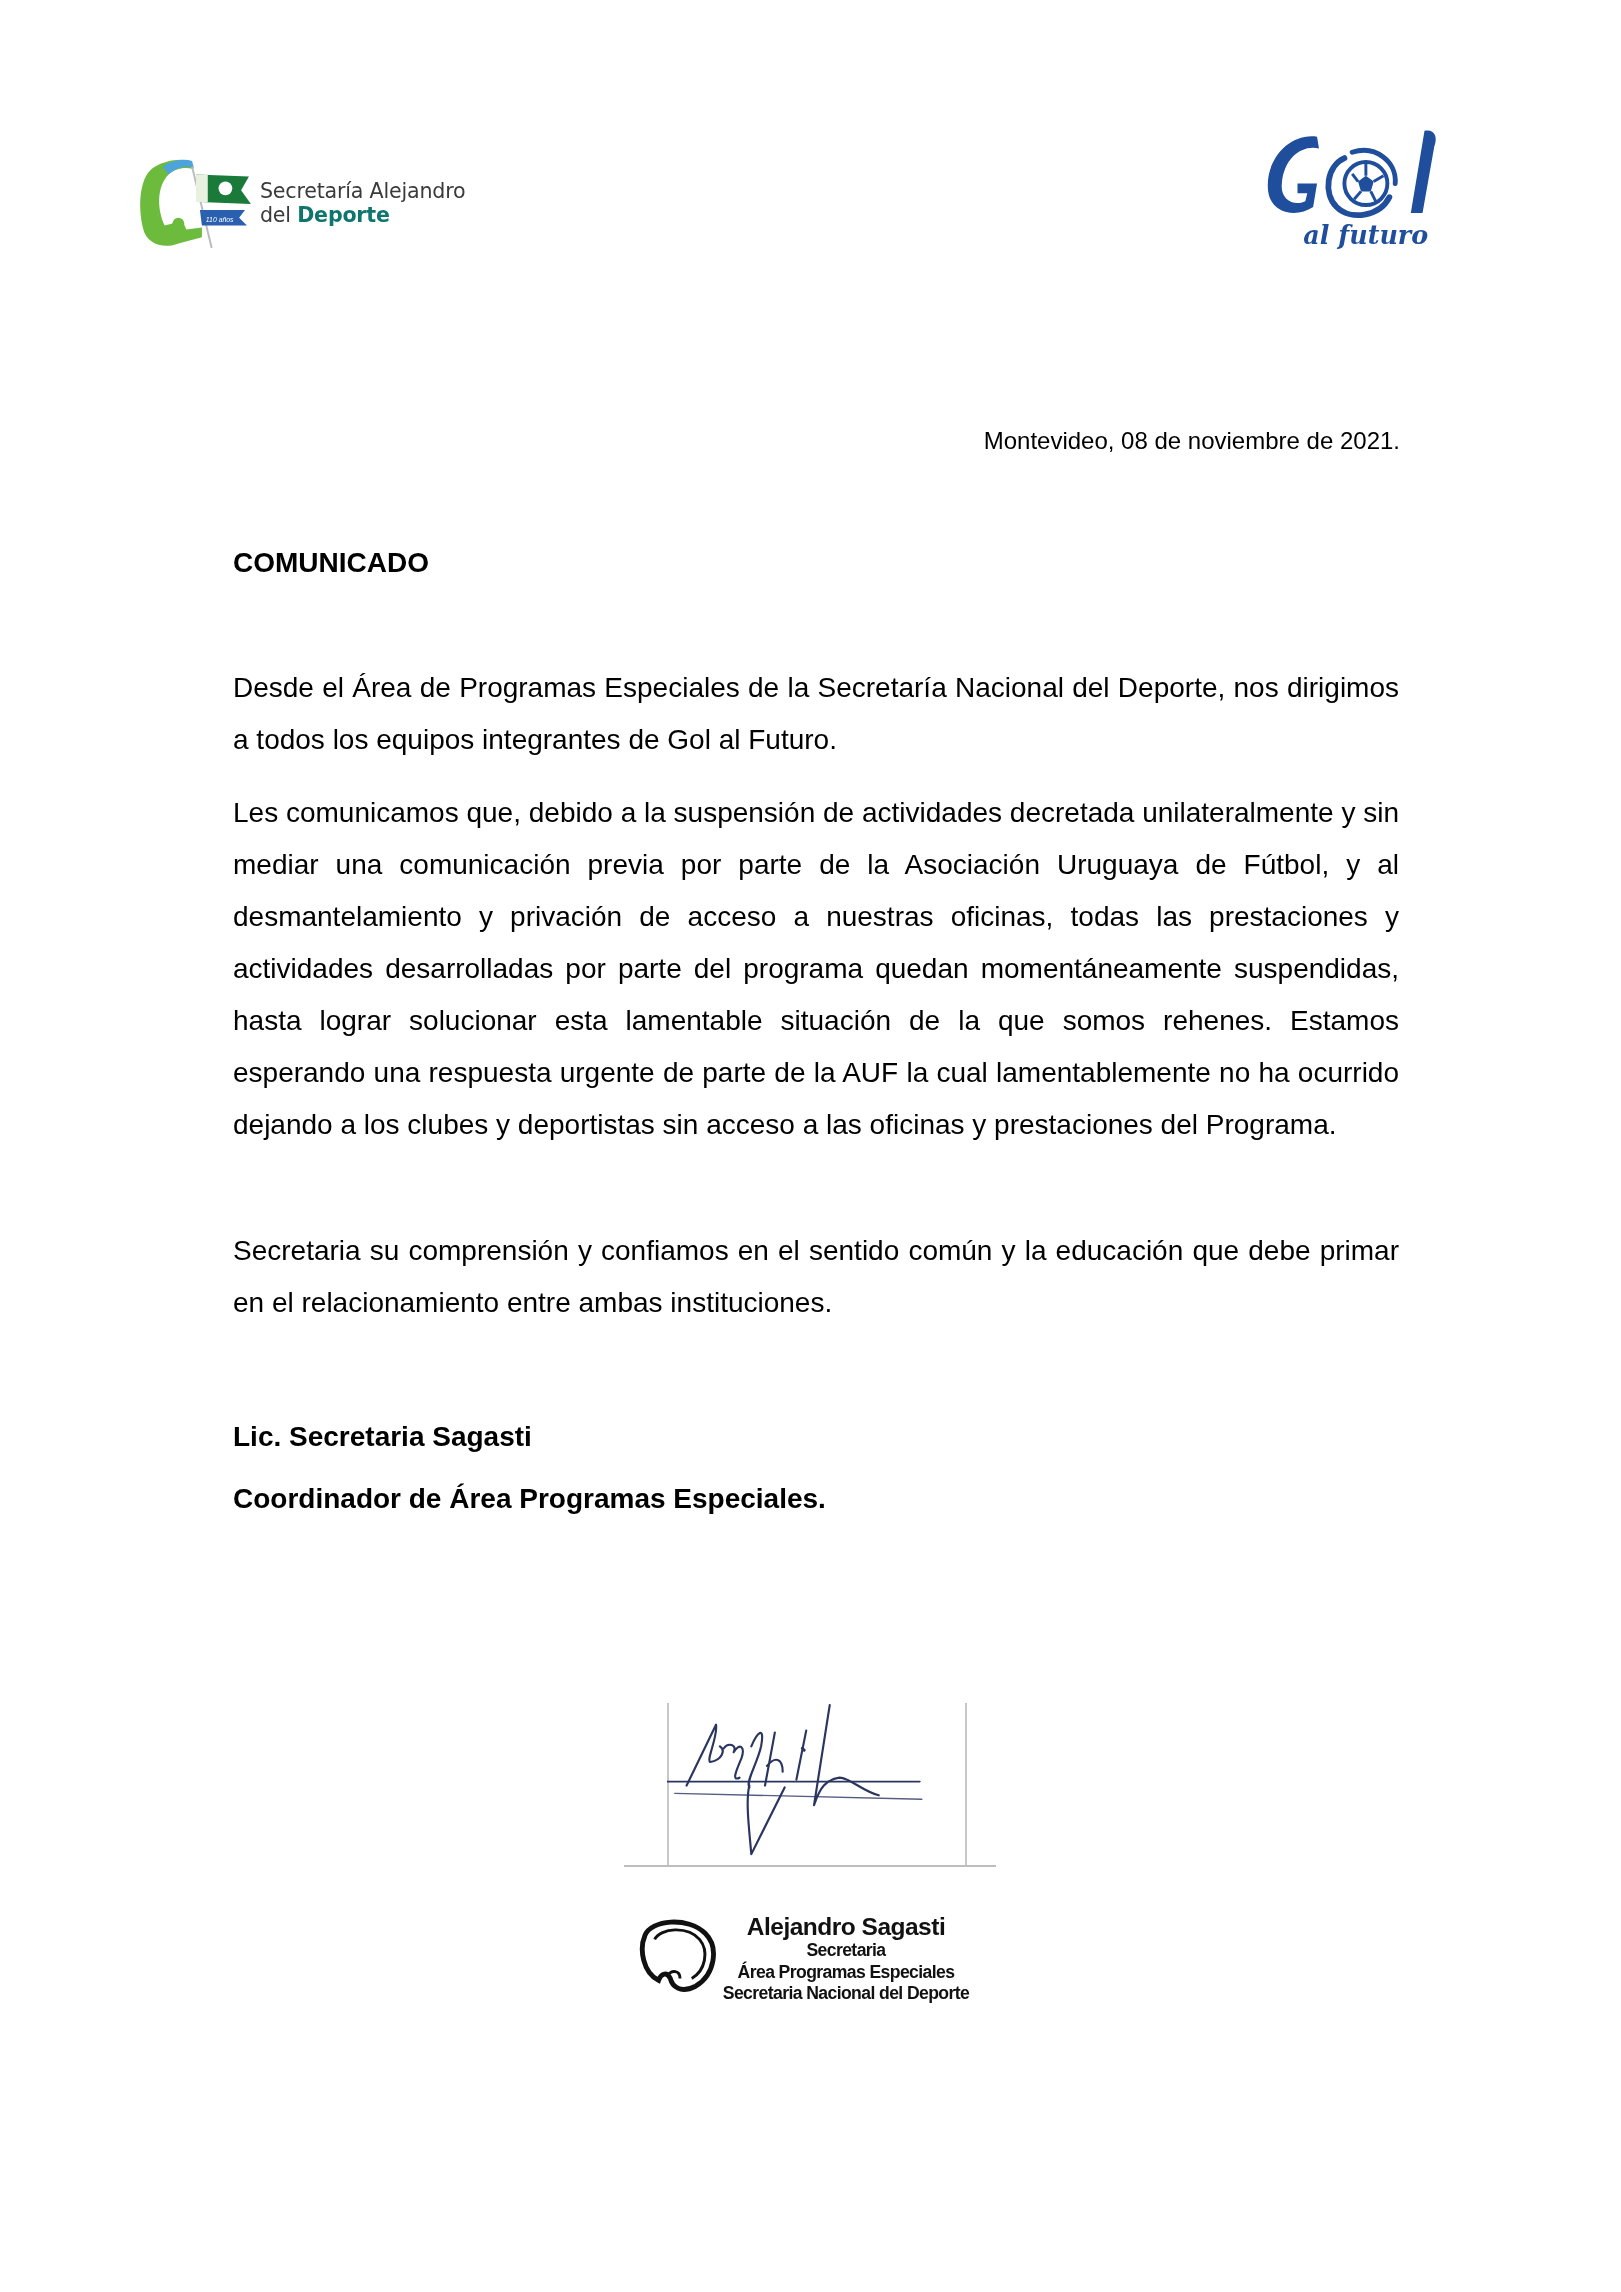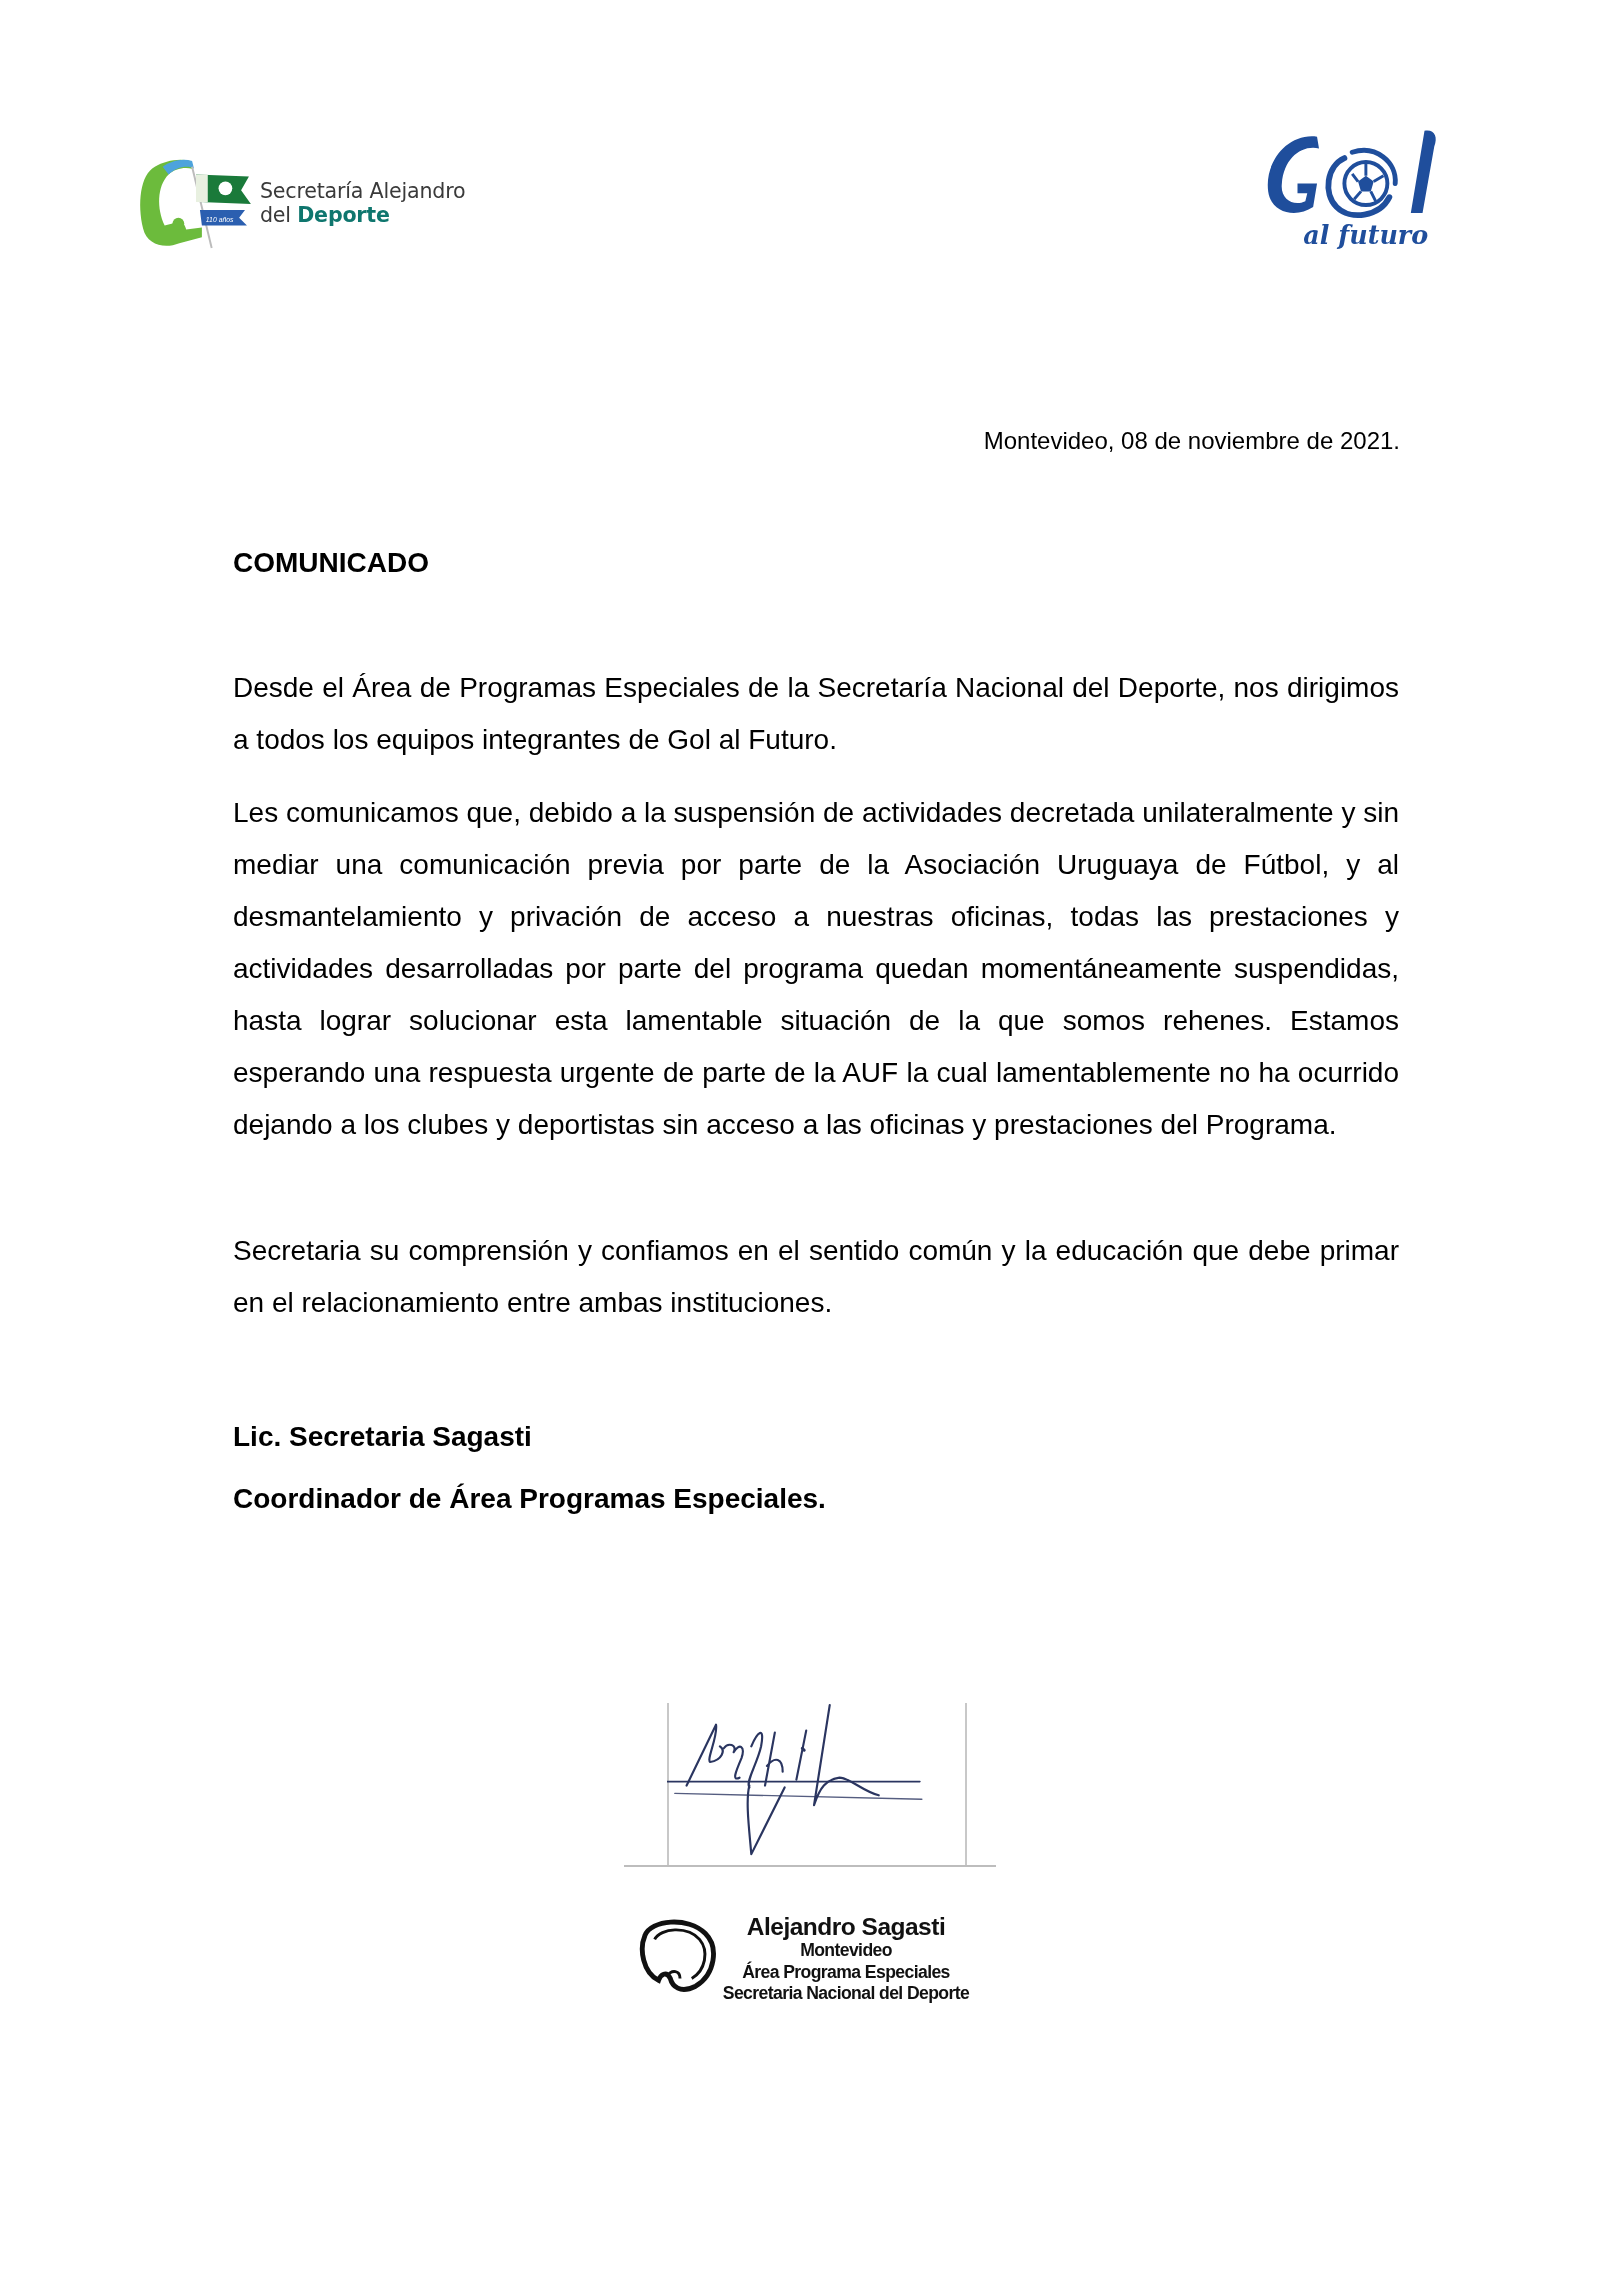--- a/index.html
+++ b/index.html
@@ -105,18 +105,18 @@
 <div class="sig-line"></div>
 
 <div class="stamp">
   <svg class="stamp-logo" viewBox="0 0 90 80">
     <path d="M8 20 C 14 4, 52 0, 70 18 C 84 32, 80 60, 60 72 C 44 80, 36 72, 34 64 C 30 56, 24 60, 22 66 C 6 58, 2 34, 8 20 Z" fill="none" stroke="#111" stroke-width="5"></path>
     <path d="M18 24 C 24 12, 52 10, 64 24 C 74 36, 70 56, 56 64" fill="none" stroke="#111" stroke-width="3"></path>
     <path d="M30 62 C 36 54, 44 56, 44 64" fill="none" stroke="#111" stroke-width="3"></path>
   </svg>
   <div class="stamp-lines">
     <div class="stamp-name">Alejandro Sagasti</div>
-    <div class="stamp-line">Montevideo</div>
-    <div class="stamp-line">Área Programa Especiales</div>
+    <div class="stamp-line">Secretaria</div>
+    <div class="stamp-line">Área Programas Especiales</div>
     <div class="stamp-line">Secretaria Nacional del Deporte</div>
   </div>
 </div>
 
 
 </body></html>

